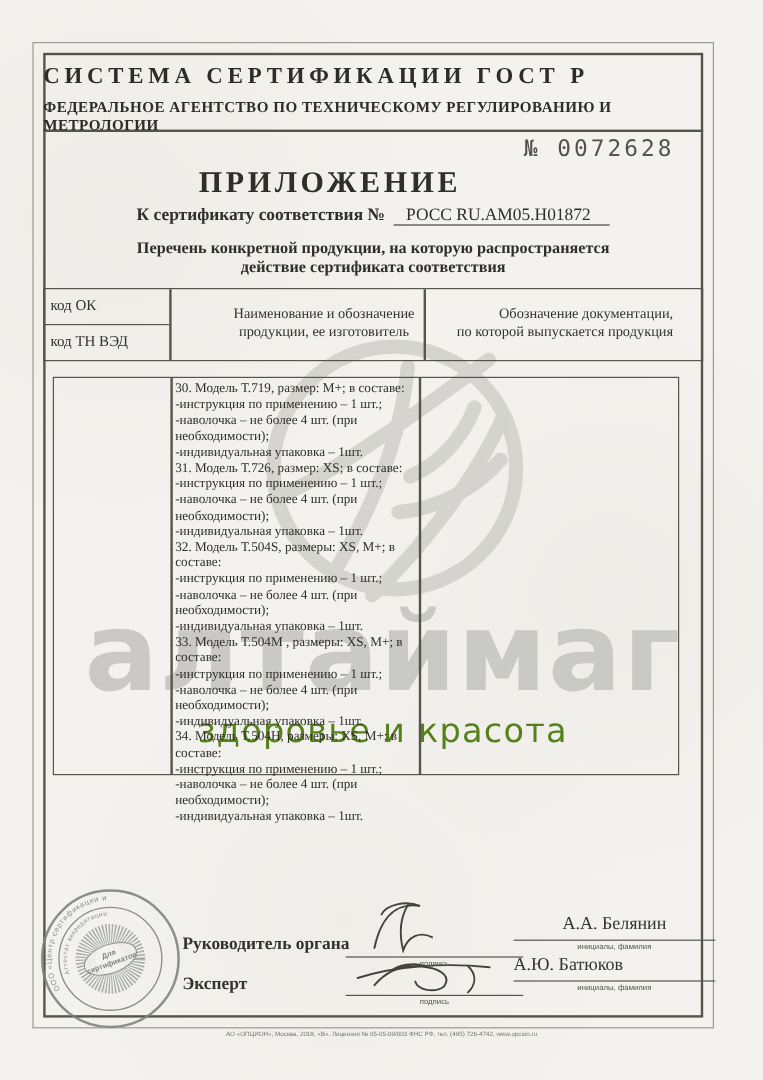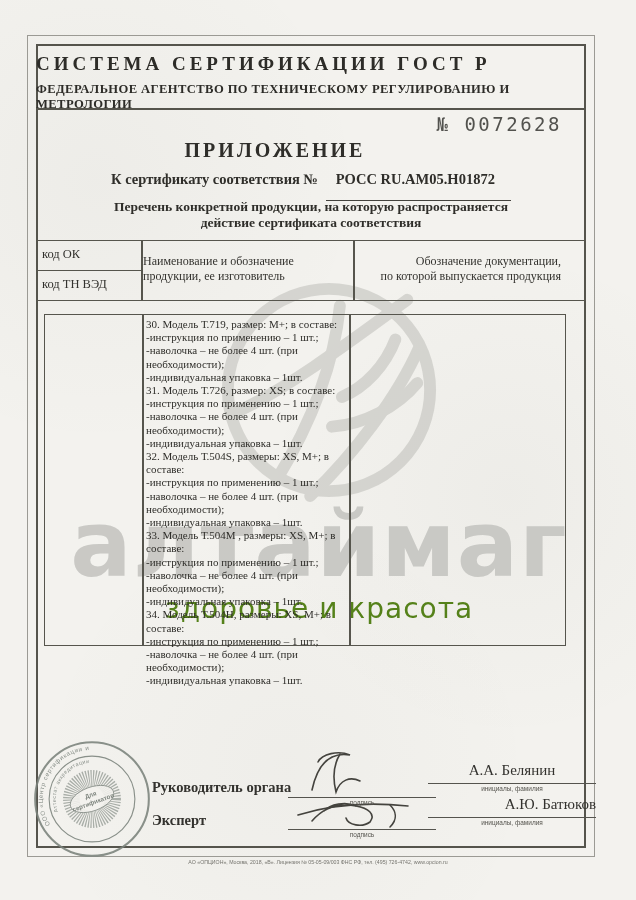--- a/index.html
+++ b/index.html
@@ -42,53 +42,53 @@
   }
 
   .serial {
     left: 360px; top: 113px; width: 202px; text-align: right;
     font-family: "DejaVu Sans Mono", monospace;
     font-size: 19px; letter-spacing: 2.5px; color: #52524e;
   }
 
   .doc-title {
     left: 36px; top: 139px; width: 478px; text-align: center;
-    font-weight: bold; font-size: 20px; letter-spacing: 3px; color: #2f2e2a;
+    font-weight: bold; font-size: 25px; letter-spacing: 3px; color: #2f2e2a;
   }
 
   .cert-line {
     left: 36px; top: 171px; width: 550px; text-align: center;
     font-size: 14.5px; color: #2f2e2a;
   }
   .cert-line .lbl { font-weight: bold; }
   .cert-line .num {
     border-bottom: 1.2px solid #44433e;
-    padding: 0 16px 13px 10px; margin-left: 4px; font-weight: bold;
+    padding: 0 16px 0 10px; margin-left: 4px;
   }
 
   .subtitle1, .subtitle2 {
     left: 36px; width: 550px; text-align: center;
     font-weight: bold; font-size: 13.5px; color: #2f2e2a;
   }
   .subtitle1 { top: 199px; }
   .subtitle2 { top: 215px; }
 
   
   .htable {
     left: 36px; top: 240px; width: 550px; height: 61px;
     border: 1.5px solid #56554d;
   }
   .htable .v1 { left: 104px; top: 0; width: 1.5px; height: 100%; background: #56554d; }
   .htable .v2 { left: 316px; top: 0; width: 1.5px; height: 100%; background: #56554d; }
   .htable .hsplit { left: 0; top: 29px; width: 104px; height: 1.2px; background: #56554d; }
   .cell-codeok { left: 5px; top: 6px; font-size: 12.5px; }
   .cell-codetn { left: 5px; top: 36px; font-size: 12.5px; }
   .cell-product {
-    left: 106px; top: 13px; width: 210px; 
-    font-size: 12px; line-height: 15px; white-space: pre-line;
+    left: 106px; top: 13px; width: 210px; text-align: center;
+    font-size: 12px; line-height: 15px; white-space: pre-line; padding-left: 44px;
   }
   .cell-docs {
     left: 318px; top: 13px; width: 206px; text-align: right;
     font-size: 12px; line-height: 15px; white-space: pre-line;
   }
 
   
   .ctable {
     left: 44px; top: 314px; width: 522px; height: 332px;
     border: 1.5px solid #56554d;
@@ -125,21 +125,21 @@
   .sigline1 { left: 288px; top: 797px; width: 148px; height: 1.2px; background: #55544e; }
   .sigline2 { left: 288px; top: 829px; width: 148px; height: 1.2px; background: #55544e; }
   .sigcap1 { left: 288px; top: 799px; width: 148px; text-align: center; }
   .sigcap2 { left: 288px; top: 831px; width: 148px; text-align: center; }
   .tiny {
     font-family: "Liberation Sans", sans-serif;
     font-size: 9px; color: #55544e;
     transform: scale(0.72); transform-origin: center top;
   }
   .name1 { left: 428px; top: 762px; width: 168px; text-align: center; font-size: 15px; }
-  .name2 { left: 428px; top: 796px; width: 168px; text-align: right; font-size: 15px; }
+  .name2 { left: 428px; top: 796px; width: 168px; text-align: left; font-size: 15px; }
   .nameline1 { left: 428px; top: 783px; width: 168px; height: 1.2px; background: #55544e; }
   .nameline2 { left: 428px; top: 817px; width: 168px; height: 1.2px; background: #55544e; }
   .namecap1 { left: 428px; top: 785px; width: 168px; text-align: center; }
   .namecap2 { left: 428px; top: 819px; width: 168px; text-align: center; }
   .sig-svg1 { left: 298px; top: 748px; width: 124px; height: 50px; z-index: 2; }
   .sig-svg2 { left: 290px; top: 789px; width: 152px; height: 42px; z-index: 2; }
 
   .imprint {
     left: 68px; top: 859px; width: 500px; text-align: center;
     font-family: "Liberation Sans", sans-serif;

